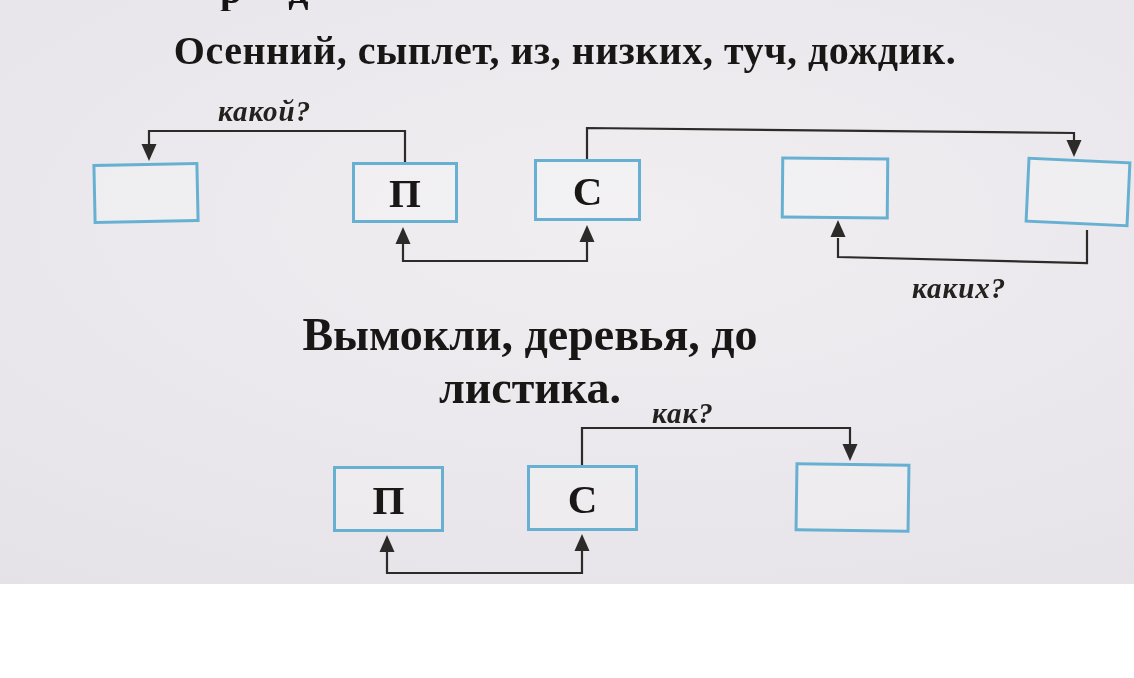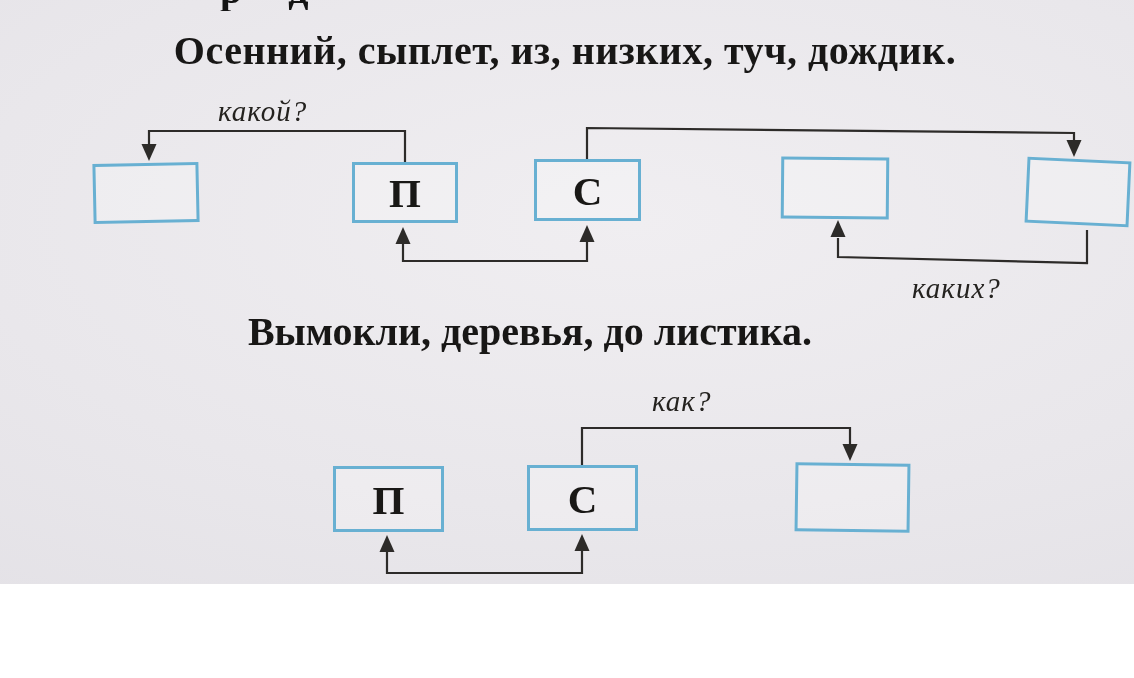--- a/index.html
+++ b/index.html
@@ -17,23 +17,23 @@
     overflow:hidden;
   }
   .frag span{
     display:block;margin-top:-34px;
     font-size:40px;font-weight:700;letter-spacing:18px;color:#141414;
   }
   .title{
     position:absolute;text-align:center;font-weight:700;color:#181716;
   }
   .t1{left:60px;top:27px;width:1010px;font-size:40px;letter-spacing:0.5px;}
-  .t2{left:240px;top:308px;width:580px;font-size:40px;}
+  .t2{left:240px;top:308px;width:580px;font-size:46px;}
   .qlabel{
-    position:absolute;font-style:italic;font-weight:400;
+    position:absolute;font-style:italic;font-weight:700;
     font-size:29px;color:#24221f;letter-spacing:1px;
   }
   .wbox{
     position:absolute;
     border:3px solid #68b0d2;
     background:rgba(255,255,255,0.22);
     display:flex;align-items:center;justify-content:center;
     box-sizing:border-box;
   }
   .wbox .glyph{
@@ -113,21 +113,21 @@
   </div>
   <div class="wbox" style="left:781px;top:157px;width:108px;height:62px;transform:rotate(0.5deg);">
     <span class="glyph"></span>
   </div>
   <div class="wbox" style="left:1026px;top:159px;width:104px;height:66px;transform:rotate(2.6deg);">
     <span class="glyph"></span>
   </div>
 
   <div class="title t2">Вымокли, деревья, до листика.</div>
 
-  <div class="qlabel" style="left:652px;top:385px;">как?</div>
+  <div class="qlabel" style="left:652px;top:397px;">как?</div>
 
   <div class="wbox" style="left:333px;top:466px;width:111px;height:66px;">
     <span class="glyph">П</span>
   </div>
   <div class="wbox" style="left:527px;top:465px;width:111px;height:66px;">
     <span class="glyph">С</span>
   </div>
   <div class="wbox" style="left:795px;top:463px;width:115px;height:69px;transform:rotate(0.8deg);">
     <span class="glyph"></span>
   </div>

